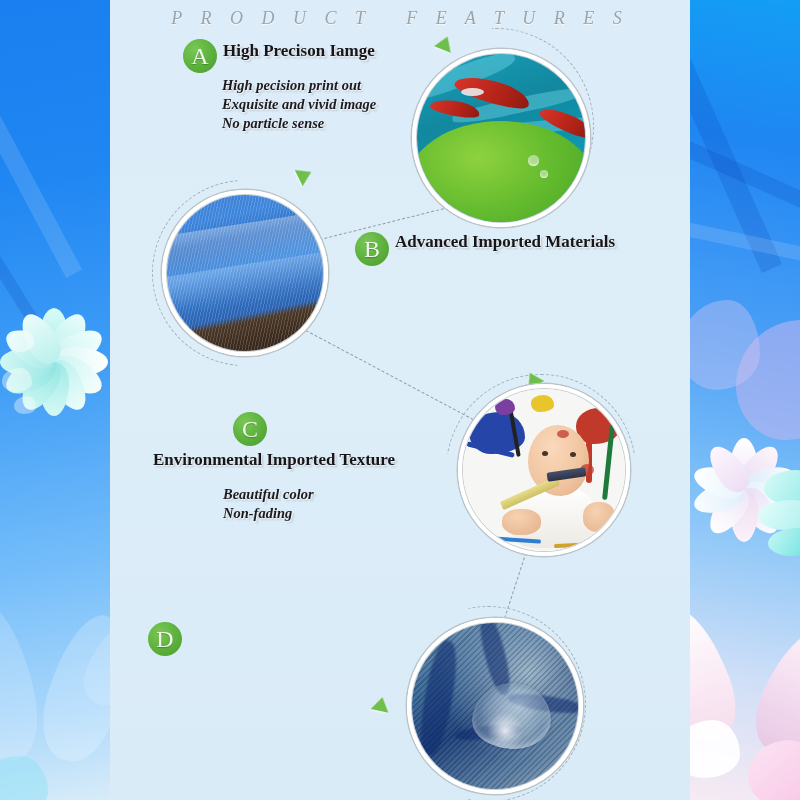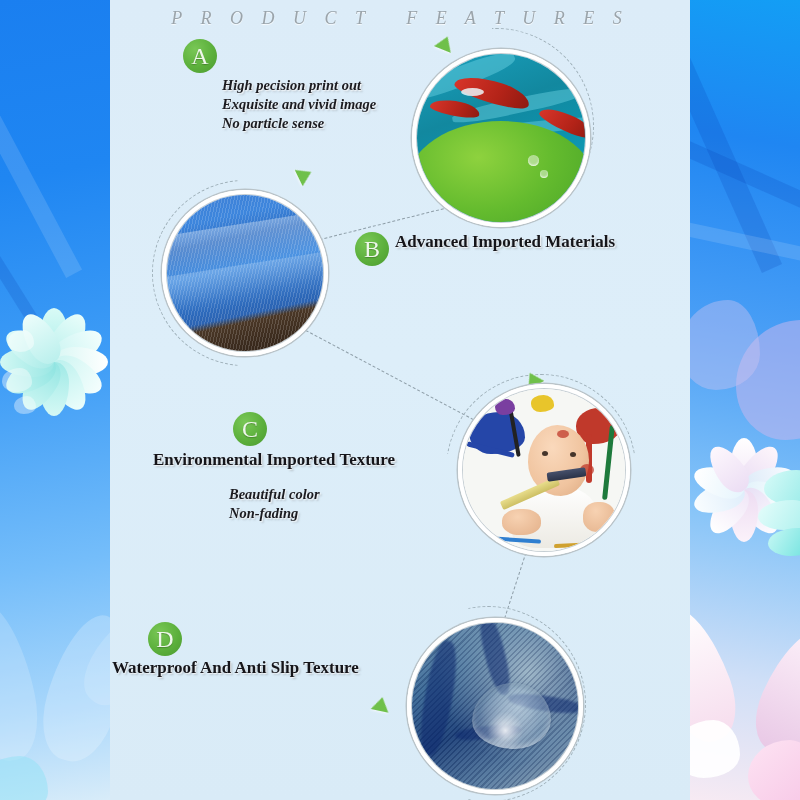--- a/index.html
+++ b/index.html
@@ -350,20 +350,21 @@
     <div class="connector" style="left:190px; top:244px; width:188px; transform:rotate(-14deg);"></div>
     <div class="connector" style="left:196px; top:330px; width:200px; transform:rotate(28deg);"></div>
     <div class="connector" style="left:418px; top:548px; width:130px; transform:rotate(108deg);"></div>
 
     <div class="dash-arc" style="left:288px; top:28px; width:196px; height:196px; clip-path: polygon(48% 0, 100% 0, 100% 100%, 55% 100%);"></div>
     <div class="dash-arc" style="left:42px; top:180px; width:186px; height:186px; clip-path: polygon(0 0, 46% 0, 46% 100%, 0 100%);"></div>
     <div class="dash-arc" style="left:336px; top:374px; width:190px; height:190px; clip-path: polygon(0 0, 100% 0, 100% 42%, 0 42%);"></div>
     <div class="dash-arc" style="left:280px; top:606px; width:196px; height:196px; clip-path: polygon(40% 0, 100% 0, 100% 100%, 40% 100%);"></div>
 
     <div class="badge" style="left:73px; top:39px;">A</div>
+    <div class="heading" style="left:113px; top:41px;">High Precison Iamge</div>
     <div class="bullets" style="left:112px; top:76px;">High pecision print out
 Exquisite and vivid image
 No particle sense</div>
 
     <div class="arrow" style="left:326px; top:36px; transform:rotate(22deg);"></div>
 
     <div class="photo" style="left:302px; top:49px; width:178px; height:178px;">
       <div class="inner">
         <div class="pond-water"></div>
         <div class="pond-streak" style="left:-10%; top:8%; width:70%; height:12%; transform:rotate(-20deg);"></div>
@@ -417,25 +418,24 @@
         <div class="brush-tip" style="left:52%; top:50%; width:24%; height:9px; transform:rotate(-8deg);"></div>
         <div class="baby-arm" style="left:24%; top:74%; width:24%; height:16%;"></div>
         <div class="baby-arm" style="left:74%; top:70%; width:20%; height:18%;"></div>
         <div class="splat-line" style="left:18%; top:92%; width:30%; height:4px; background:#2f7fd0; transform:rotate(4deg);"></div>
         <div class="splat-line" style="left:56%; top:95%; width:28%; height:4px; background:#d0a12f; transform:rotate(-3deg);"></div>
       </div>
     </div>
 
     <div class="badge" style="left:123px; top:412px;">C</div>
     <div class="heading" style="left:43px; top:450px;">Environmental Imported Texture</div>
-    <div class="bullets" style="left:119px; top:485px;">Beautiful color
+    <div class="bullets" style="left:113px; top:485px;">Beautiful color
 Non-fading</div>
 
     <div class="badge" style="left:38px; top:622px;">D</div>
-    <div class="heading" style="left:2px; top:658px;">Waterproof And Anti Slip Texture</div>
 
     <div class="arrow" style="left:262px; top:697px; transform:rotate(12deg);"></div>
 
     <div class="photo" style="left:297px; top:618px; width:176px; height:176px;">
       <div class="inner">
         <div class="dtex" style="background:
                repeating-linear-gradient(135deg, rgba(10,25,70,0.20) 0px, rgba(10,25,70,0.20) 1.5px, rgba(255,255,255,0.05) 1.5px, rgba(255,255,255,0.05) 4px),
                radial-gradient(ellipse at 70% 30%, #9ab4c6 0%, rgba(154,180,198,0) 55%),
                linear-gradient(150deg, #6f93b2 0%, #3a6996 28%, #1b3f78 52%, #54799f 76%, #93a6b6 100%);"></div>
         <div class="dtex-v" style="left:8%; top:10%; width:16%; height:70%; transform:rotate(10deg);"></div>

